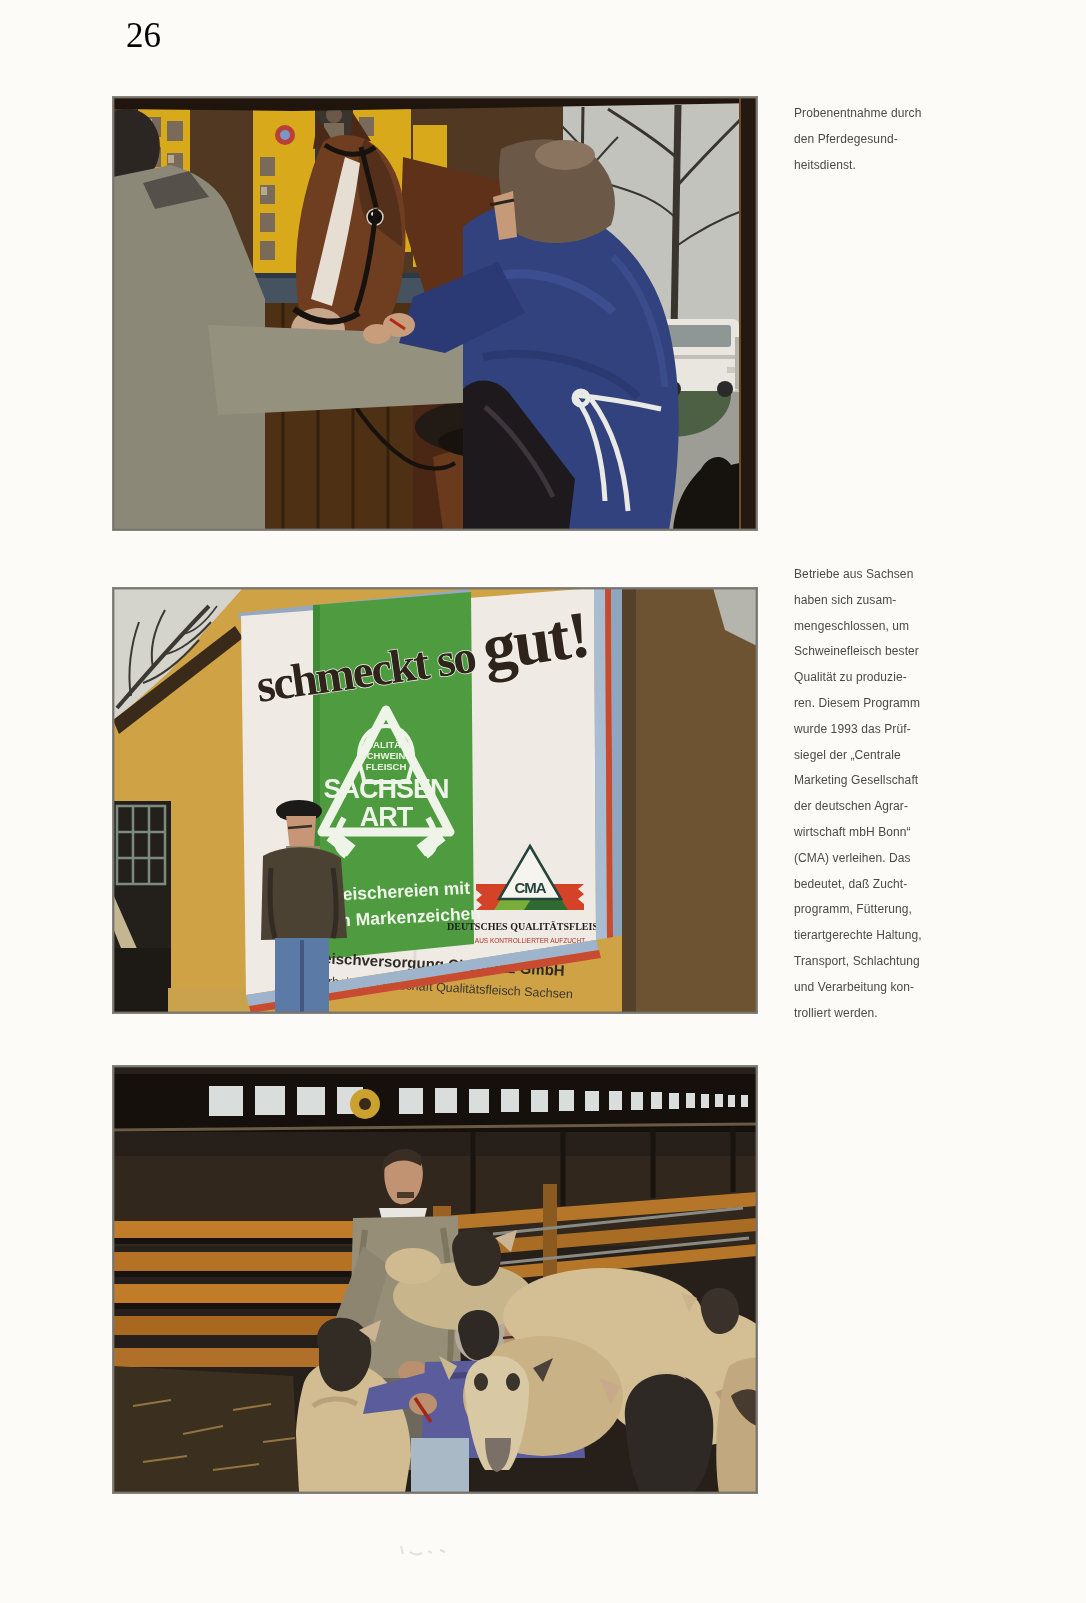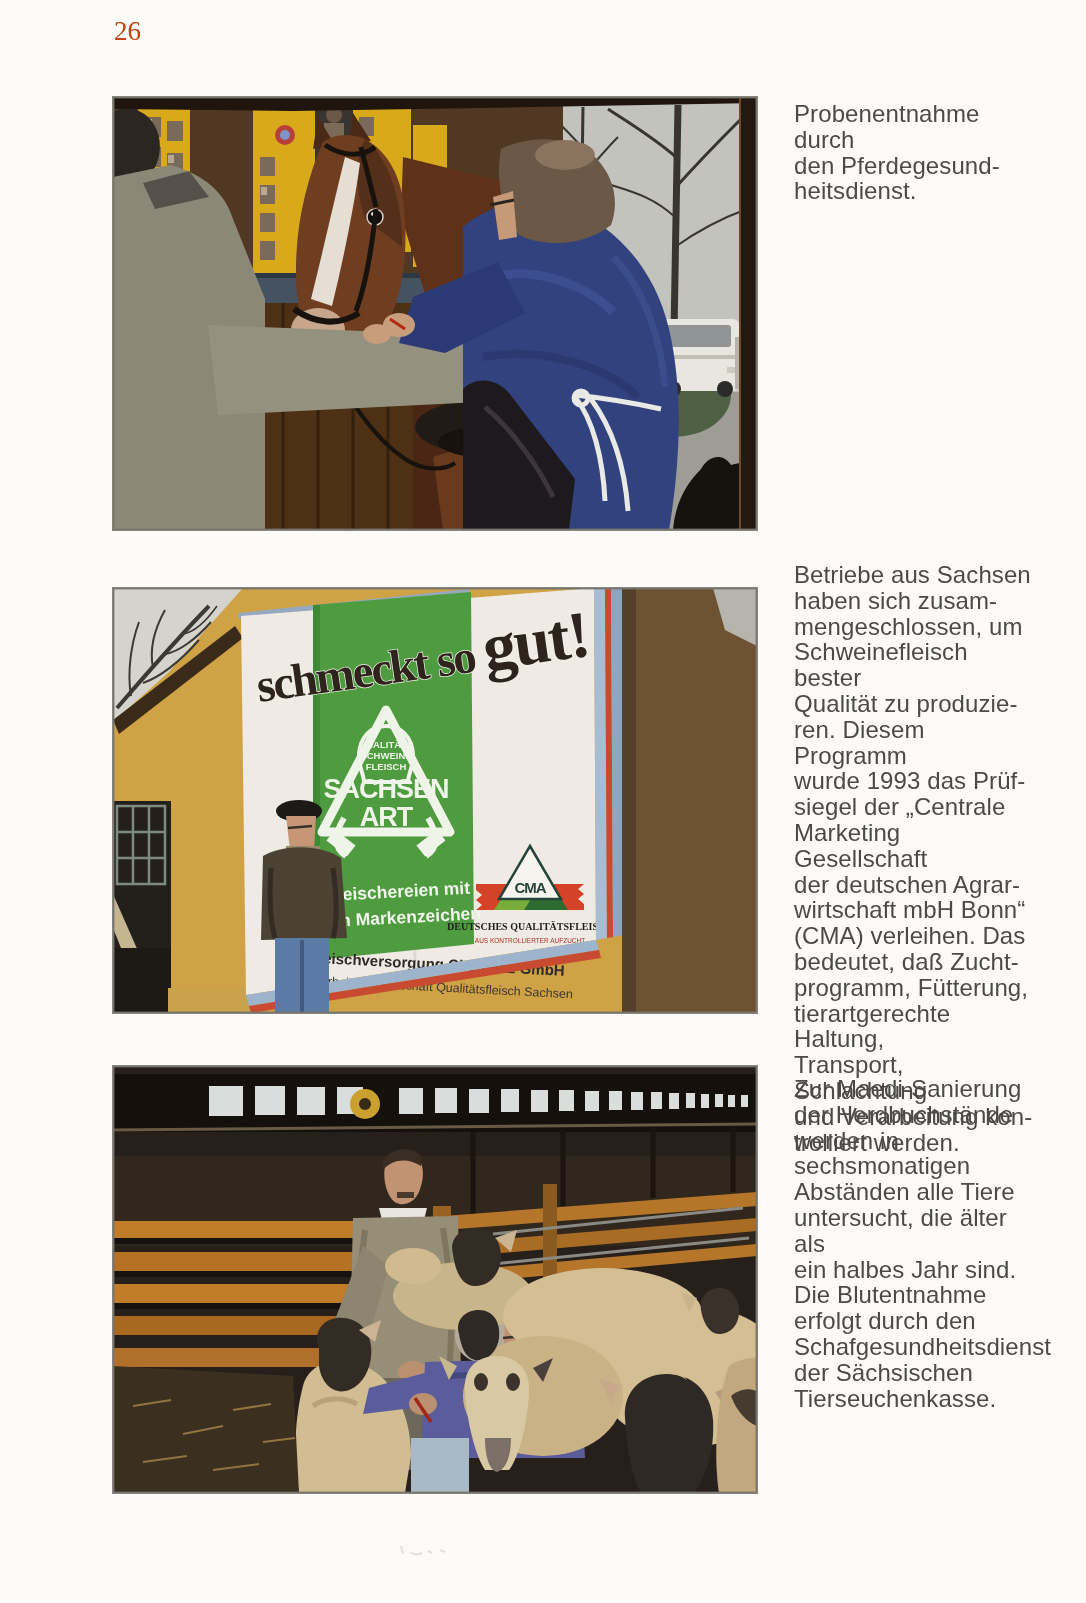--- a/index.html
+++ b/index.html
@@ -1,25 +1,25 @@
 <!DOCTYPE html>
 <html><head>
 <meta charset="utf-8">
 <style>
   html,body{margin:0;padding:0;background:#e8e8e6}
   .page{position:relative;width:1086px;height:1603px;background:#fcfbf8;
         font-family:"Liberation Sans",sans-serif;overflow:hidden}
-  .page-number{position:absolute;left:114px;top:16px;
-        font-family:"Liberation Serif",serif;font-size:27px;color:#c2410c}
+  .page-number{position:absolute;left:126px;top:16px;
+        font-family:"Liberation Serif",serif;font-size:35px;color:#000000}
   figure.photo{position:absolute;left:113px;margin:0;box-shadow:0 0 0 1px #87857e}
   #photo1{top:97px;width:644px;height:433px}
   #photo2{top:588px;width:644px;height:425px}
   #photo3{top:1066px;width:644px;height:427px}
   figure.photo svg{display:block;width:100%;height:100%}
-  .caption{position:absolute;left:794px;width:246px;font-size:24px;line-height:25.8px;
+  .caption{position:absolute;left:794px;width:246px;font-size:12px;line-height:25.8px;
         color:#4b4a47;white-space:pre-line;letter-spacing:.1px}
   #cap1{top:101px} #cap2{top:562px} #cap3{top:1076px}
   .smudge{position:absolute;left:398px;top:1544px;width:60px;height:14px}
   text{font-family:"Liberation Sans",sans-serif}
   .serifT{font-family:"Liberation Serif",serif}
 </style>
 </head>
 <body>
 
 <div class="page">
@@ -436,32 +436,20 @@
 Marketing Gesellschaft
 der deutschen Agrar-
 wirtschaft mbH Bonn“
 (CMA) verleihen. Das
 bedeutet, daß Zucht-
 programm, Fütterung,
 tierartgerechte Haltung,
 Transport, Schlachtung
 und Verarbeitung kon-
 trolliert werden.</div>
-  <div class="caption" id="cap3">Zur Maedi-Sanierung
-der Herdbuchstände
-werden in
-sechsmonatigen
-Abständen alle Tiere
-untersucht, die älter als
-ein halbes Jahr sind.
-Die Blutentnahme
-erfolgt durch den
-Schafgesundheitsdienst
-der Sächsischen
-Tierseuchenkasse.</div>
 
   <svg class="smudge" viewBox="0 0 60 14">
     <g stroke="#e2e1dc" stroke-width="2" fill="none">
       <path d="M3,2 L5,10"></path>
         <path d="M12,8 C16,11 20,11 24,9"></path>
         <path d="M30,7 L34,9"></path>
         <path d="M42,6 L47,8"></path>
     </g>
   </svg>
 

